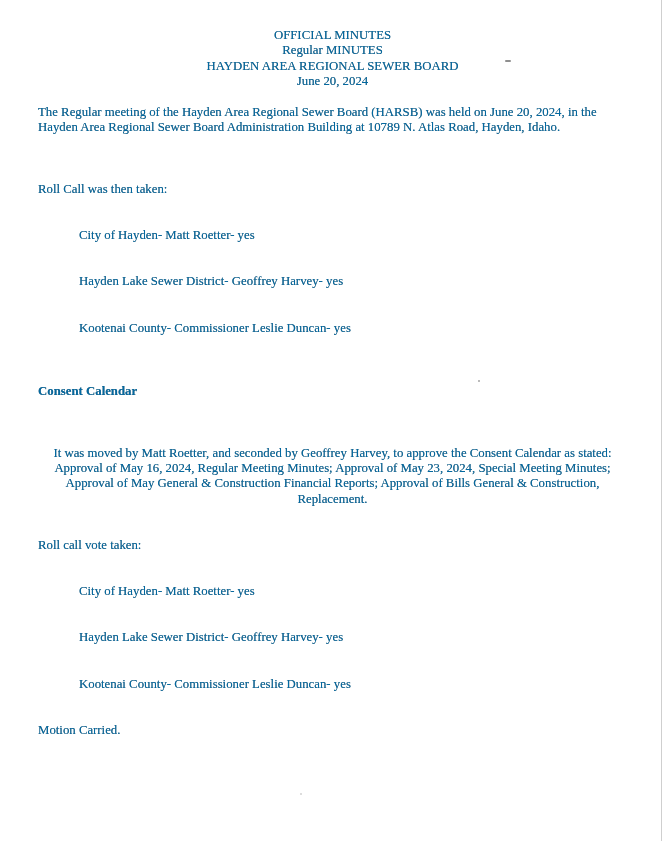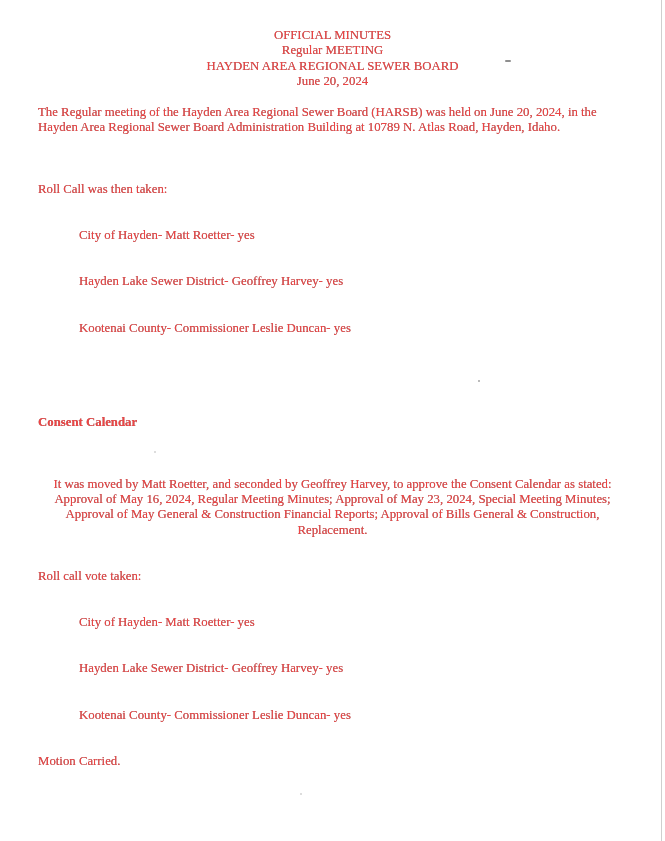--- a/index.html
+++ b/index.html
@@ -9,39 +9,39 @@
   }
   .page {
     position: relative;
     width: 665px;
     height: 841px;
     background: #ffffff;
     overflow: hidden;
     font-family: "Liberation Serif", "DejaVu Serif", serif;
     font-size: 12.8px;
     line-height: 15.4px;
-    color: #ef4444;
+    color: #0369a1;
     text-shadow: 0 0 0.4px rgba(20,20,20,0.55);
   }
   .content {
     padding: 28px 38px 0 38px; 
   }
   .doc-header {
     text-align: center;
   }
   .doc-header div {
     white-space: pre-wrap;
   }
   p, .para {
     margin: 15.4px 0 0 0;
     white-space: pre-wrap;
   }
   .heading {
     font-weight: bold;
-    margin-top: 48px;
+    margin-top: 17px;
   }
   .roll-call-item {
     padding-left: 41px;
     white-space: pre-wrap;
   }
   
   .scan-edge {
     position: absolute;
     top: 0;
     right: 3px;
@@ -60,21 +60,21 @@
   .speck-dot-3  { left: 300px; top: 793px; width: 2px; height: 2px; opacity: .4; }
 </style>
 </head>
 <body>
 
 <div class="page">
   <div class="content">
 
     <div class="doc-header">
       <div>OFFICIAL MINUTES</div>
-      <div>Regular MEETING</div>
+      <div>Regular MINUTES</div>
       <div>HAYDEN AREA REGIONAL SEWER BOARD</div>
       <div>June 20, 2024</div>
     </div>
 
     <p>The Regular meeting of the Hayden Area Regional Sewer Board (HARSB) was held on June 20, 2024, in the Hayden Area Regional Sewer Board Administration Building at 10789 N. Atlas Road, Hayden, Idaho.</p>
 
 
     <div class="para">
       <div>Roll Call was then taken:</div>
       <div class="roll-call-item">City of Hayden- Matt Roetter- yes</div>

